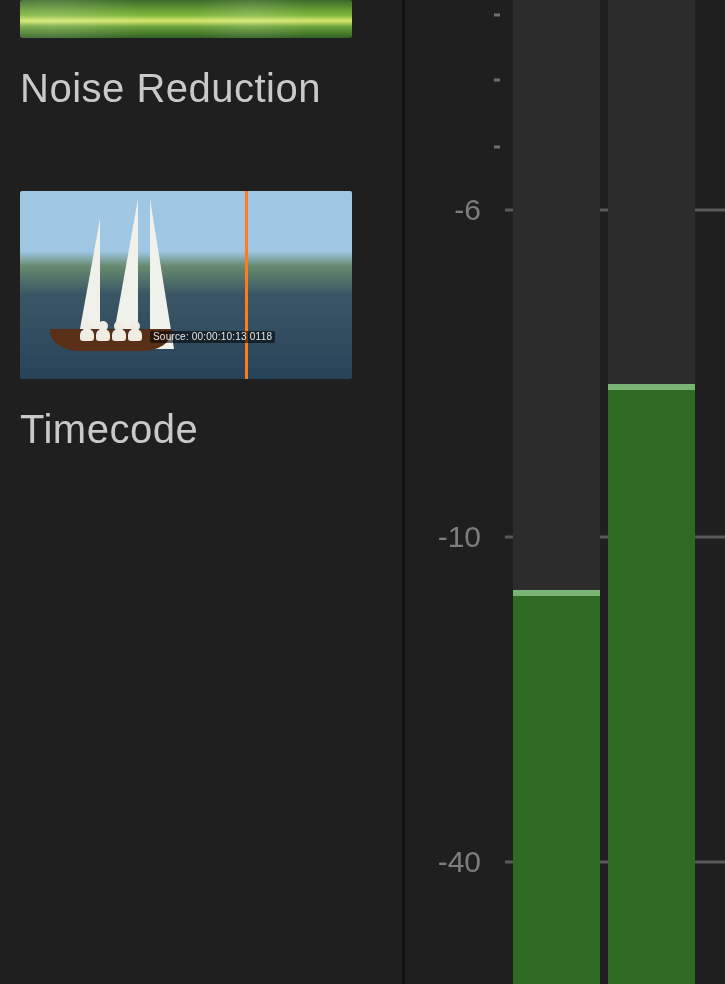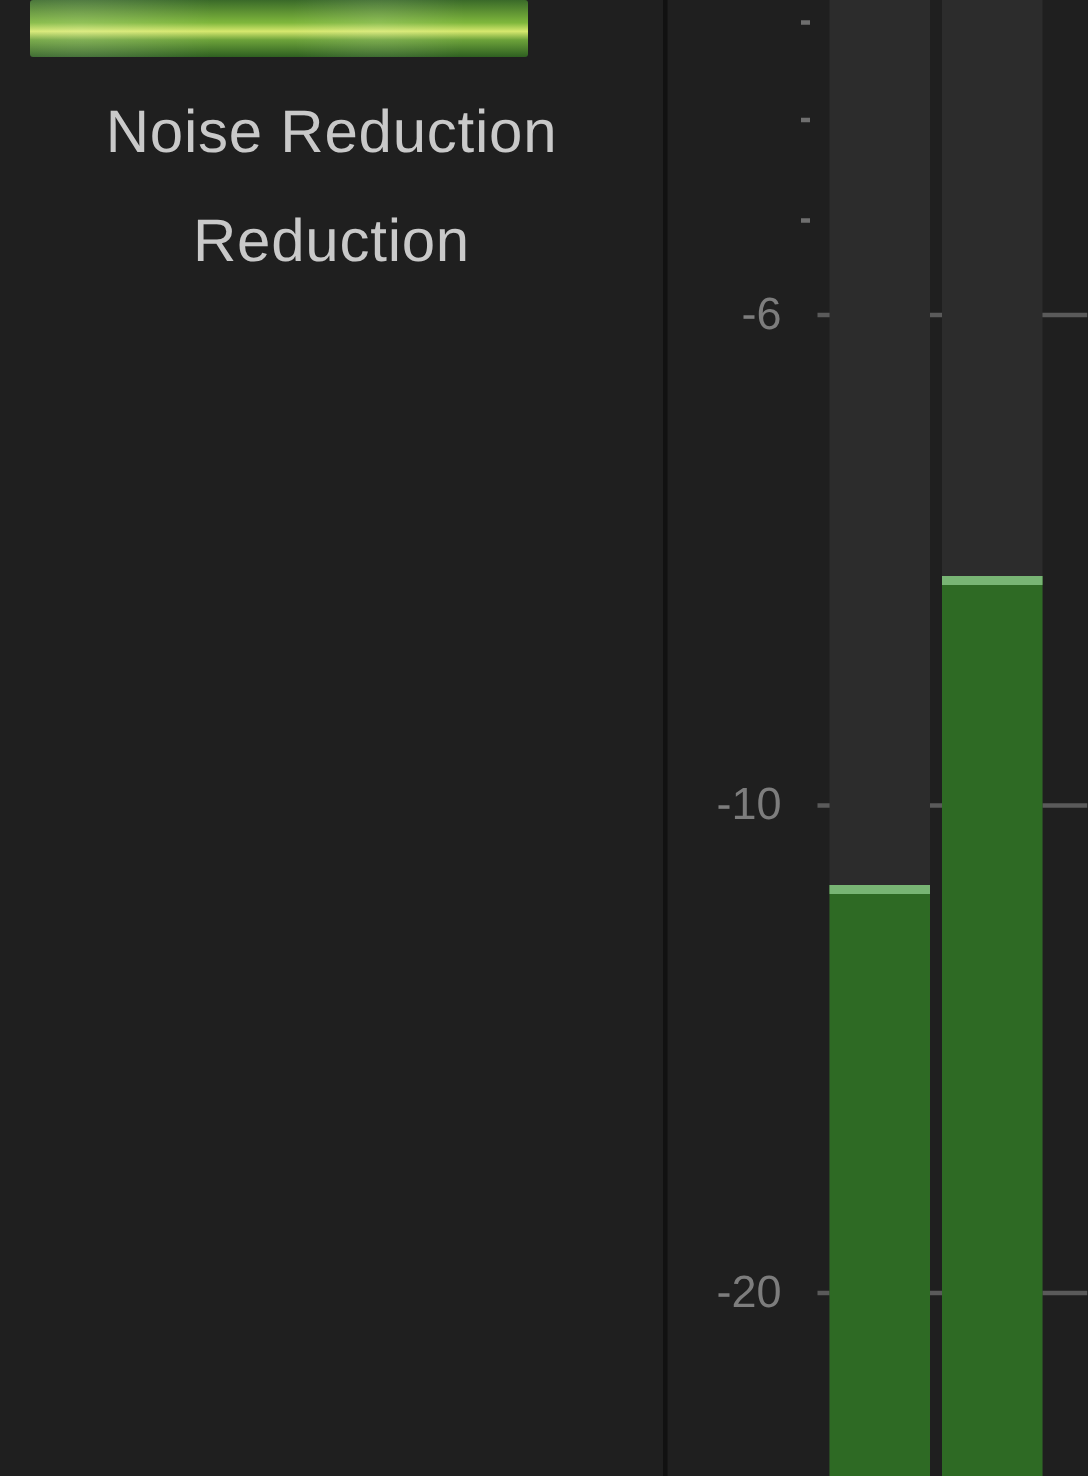--- a/index.html
+++ b/index.html
@@ -6,24 +6,23 @@
     body {
       width: 725px;
       height: 984px;
       background: #1f1f1f;
       font-family: -apple-system, "Helvetica Neue", Helvetica, Arial, sans-serif;
       overflow: hidden;
       display: flex;
       color: #c9c9c9;
     }
     .left-panel {
-      width: 442px;
+      width: 402px;
       height: 100%;
       padding: 0 20px;
-      text-align: center;
     }
     .divider {
       width: 3px;
       height: 100%;
       background: #111;
     }
     .right-panel {
       flex: 1;
       height: 100%;
       position: relative;
@@ -171,37 +170,54 @@
     }
   </style>
 </head>
 <body>
 
 <div class="left-panel">
 
   <div class="thumb cropped-top noise-thumb"></div>
   <div class="effect-label">Noise Reduction</div>
 
-  <div class="effect-label">Reduction</div>
+  <div class="thumb timecode-thumb">
+    <div class="sails">
+      <div class="sail small"></div>
+      <div class="sail"></div>
+      <div class="sail right"></div>
+    </div>
+    <div class="boat"></div>
+    <div class="crew">
+        <span></span>
+        <span></span>
+        <span></span>
+        <span></span>
+      </div>
+    <div class="tc-split"></div>
+    <div class="tc-label">Source: 00:00:10:13
+0118</div>
+  </div>
+  <div class="effect-label">Timecode</div>
 
 </div>
 
 <div class="divider"></div>
 
 <div class="right-panel">
   <div class="meter">
 
     <div class="tick-col">
       <span class="tick-minor" style="top:1.5%; left:89px;"></span>
       <span class="tick-minor" style="top:8.1%; left:89px;"></span>
       <span class="tick-minor" style="top:14.9%; left:89px;"></span>
 
       <span class="num" style="top:21.3%">-6</span>
       <span class="num" style="top:54.6%">-10</span>
-      <span class="num" style="top:87.6%">-20</span>
+      <span class="num" style="top:87.6%">-40</span>
     </div>
 
     <div class="gridline" style="top:21.3%"></div>
     <div class="gridline" style="top:54.6%"></div>
     <div class="gridline" style="top:87.6%"></div>
 
     <div class="bars">
       <div class="bar">
         <div class="bar-fill" style="top:60%"></div>
         <div class="bar-peak" style="top:60%"></div>

